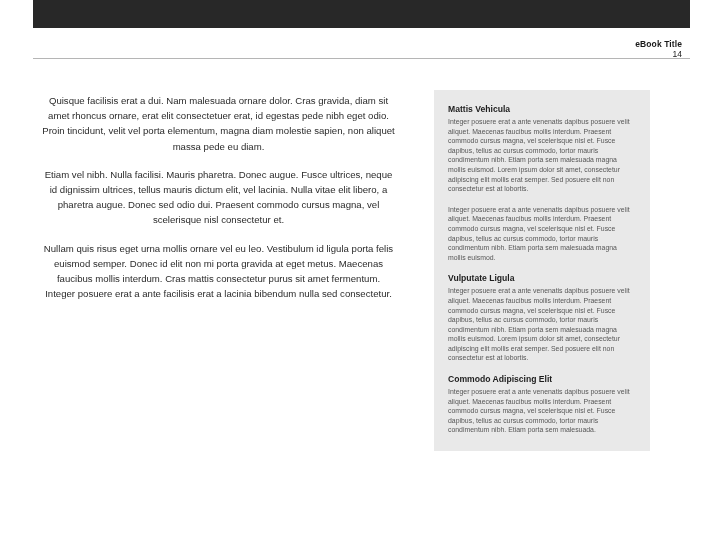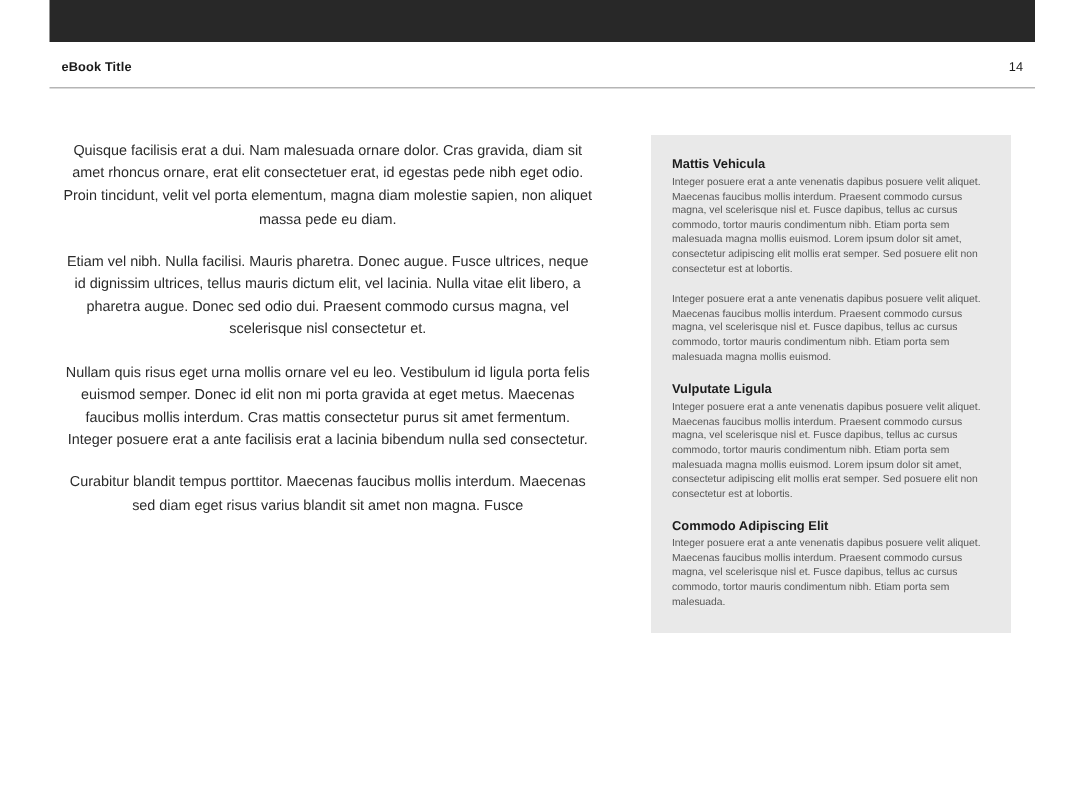--- a/index.html
+++ b/index.html
@@ -31,22 +31,23 @@
     background: #282828;
   }
 
   
   .runhead {
     position: absolute;
     left: 41px;
     top: 39px;
     width: 641px;
     display: flex;
-    align-items: center;
+    align-items: flex-end;
     justify-content: space-between;
+    flex-direction: column;
   }
   .runhead-title {
     font-size: 8.5px;
     font-weight: bold;
     color: #1a1a1a;
     letter-spacing: 0.1px;
   }
   .runhead-page {
     font-size: 8.5px;
     font-weight: normal;
@@ -85,21 +86,21 @@
   }
   .maincol p:last-child {
     margin-bottom: 0;
   }
 
   
   .sidecol {
     position: absolute;
     left: 401px;
     top: 0px;
-    width: 240px;
+    width: 216px;
     background: #e9e9e9;
     padding: 14px 14px 16px 14px;
     box-sizing: border-box;
   }
   .side-section {
     margin-bottom: 11px;
   }
   .side-section:last-child {
     margin-bottom: 0;
   }
@@ -129,21 +130,20 @@
     <span class="runhead-page">14</span>
   </div>
   <div class="runhead-rule"></div>
 
   <div class="content">
 
     <div class="maincol">
       <p>Quisque facilisis erat a dui. Nam malesuada ornare dolor. Cras gravida, diam sit amet rhoncus ornare, erat elit consectetuer erat, id egestas pede nibh eget odio. Proin tincidunt, velit vel porta elementum, magna diam molestie sapien, non aliquet massa pede eu diam.</p>
       <p>Etiam vel nibh. Nulla facilisi. Mauris pharetra. Donec augue. Fusce ultrices, neque id dignissim ultrices, tellus mauris dictum elit, vel lacinia. Nulla vitae elit libero, a pharetra augue. Donec sed odio dui. Praesent commodo cursus magna, vel scelerisque nisl consectetur et.</p>
       <p>Nullam quis risus eget urna mollis ornare vel eu leo. Vestibulum id ligula porta felis euismod semper. Donec id elit non mi porta gravida at eget metus. Maecenas faucibus mollis interdum. Cras mattis consectetur purus sit amet fermentum. Integer posuere erat a ante facilisis erat a lacinia bibendum nulla sed consectetur.</p>
-      <p>Curabitur blandit tempus porttitor. Maecenas faucibus mollis interdum. Maecenas sed diam eget risus varius blandit sit amet non magna. Fusce</p>
     </div>
 
     <aside class="sidecol">
       <div class="side-section">
         <h3 class="side-heading">Mattis Vehicula</h3>
         <p class="side-body">Integer posuere erat a ante venenatis dapibus posuere velit aliquet. Maecenas faucibus mollis interdum. Praesent commodo cursus magna, vel scelerisque nisl et. Fusce dapibus, tellus ac cursus commodo, tortor mauris condimentum nibh. Etiam porta sem malesuada magna mollis euismod. Lorem ipsum dolor sit amet, consectetur adipiscing elit mollis erat semper. Sed posuere elit non consectetur est at lobortis.</p>
       </div>
       <div class="side-section">
         <p class="side-body">Integer posuere erat a ante venenatis dapibus posuere velit aliquet. Maecenas faucibus mollis interdum. Praesent commodo cursus magna, vel scelerisque nisl et. Fusce dapibus, tellus ac cursus commodo, tortor mauris condimentum nibh. Etiam porta sem malesuada magna mollis euismod.</p>
       </div>

